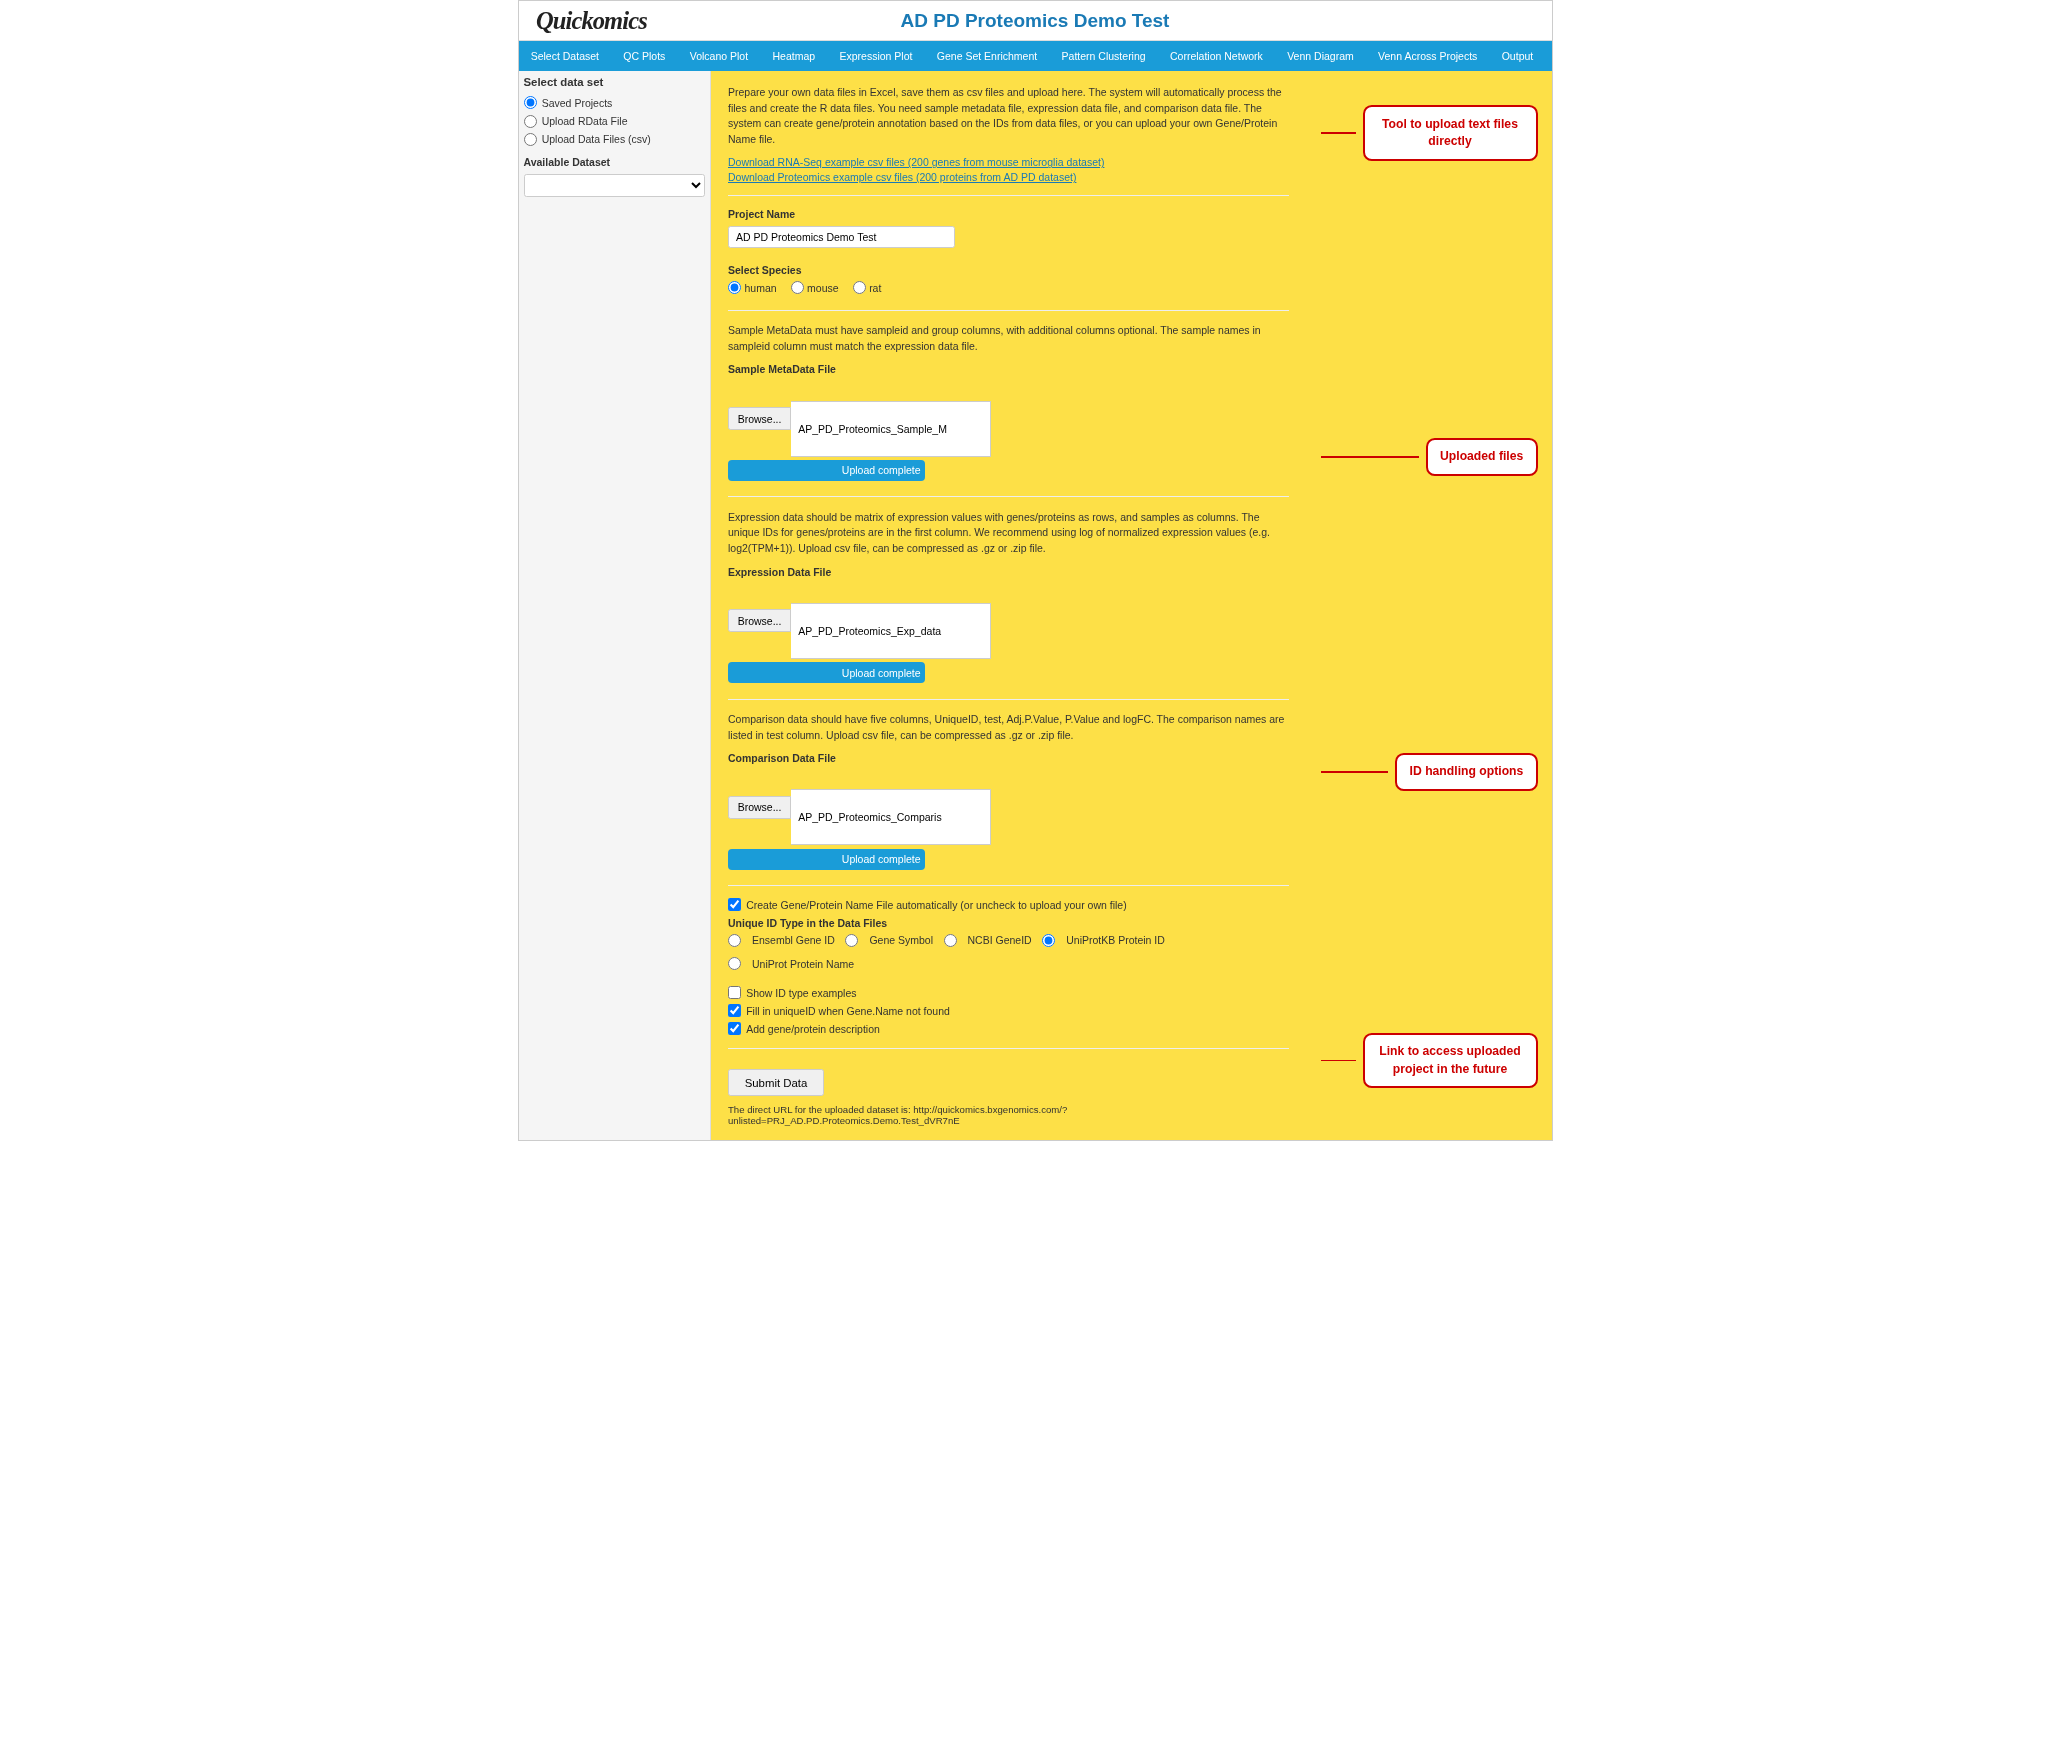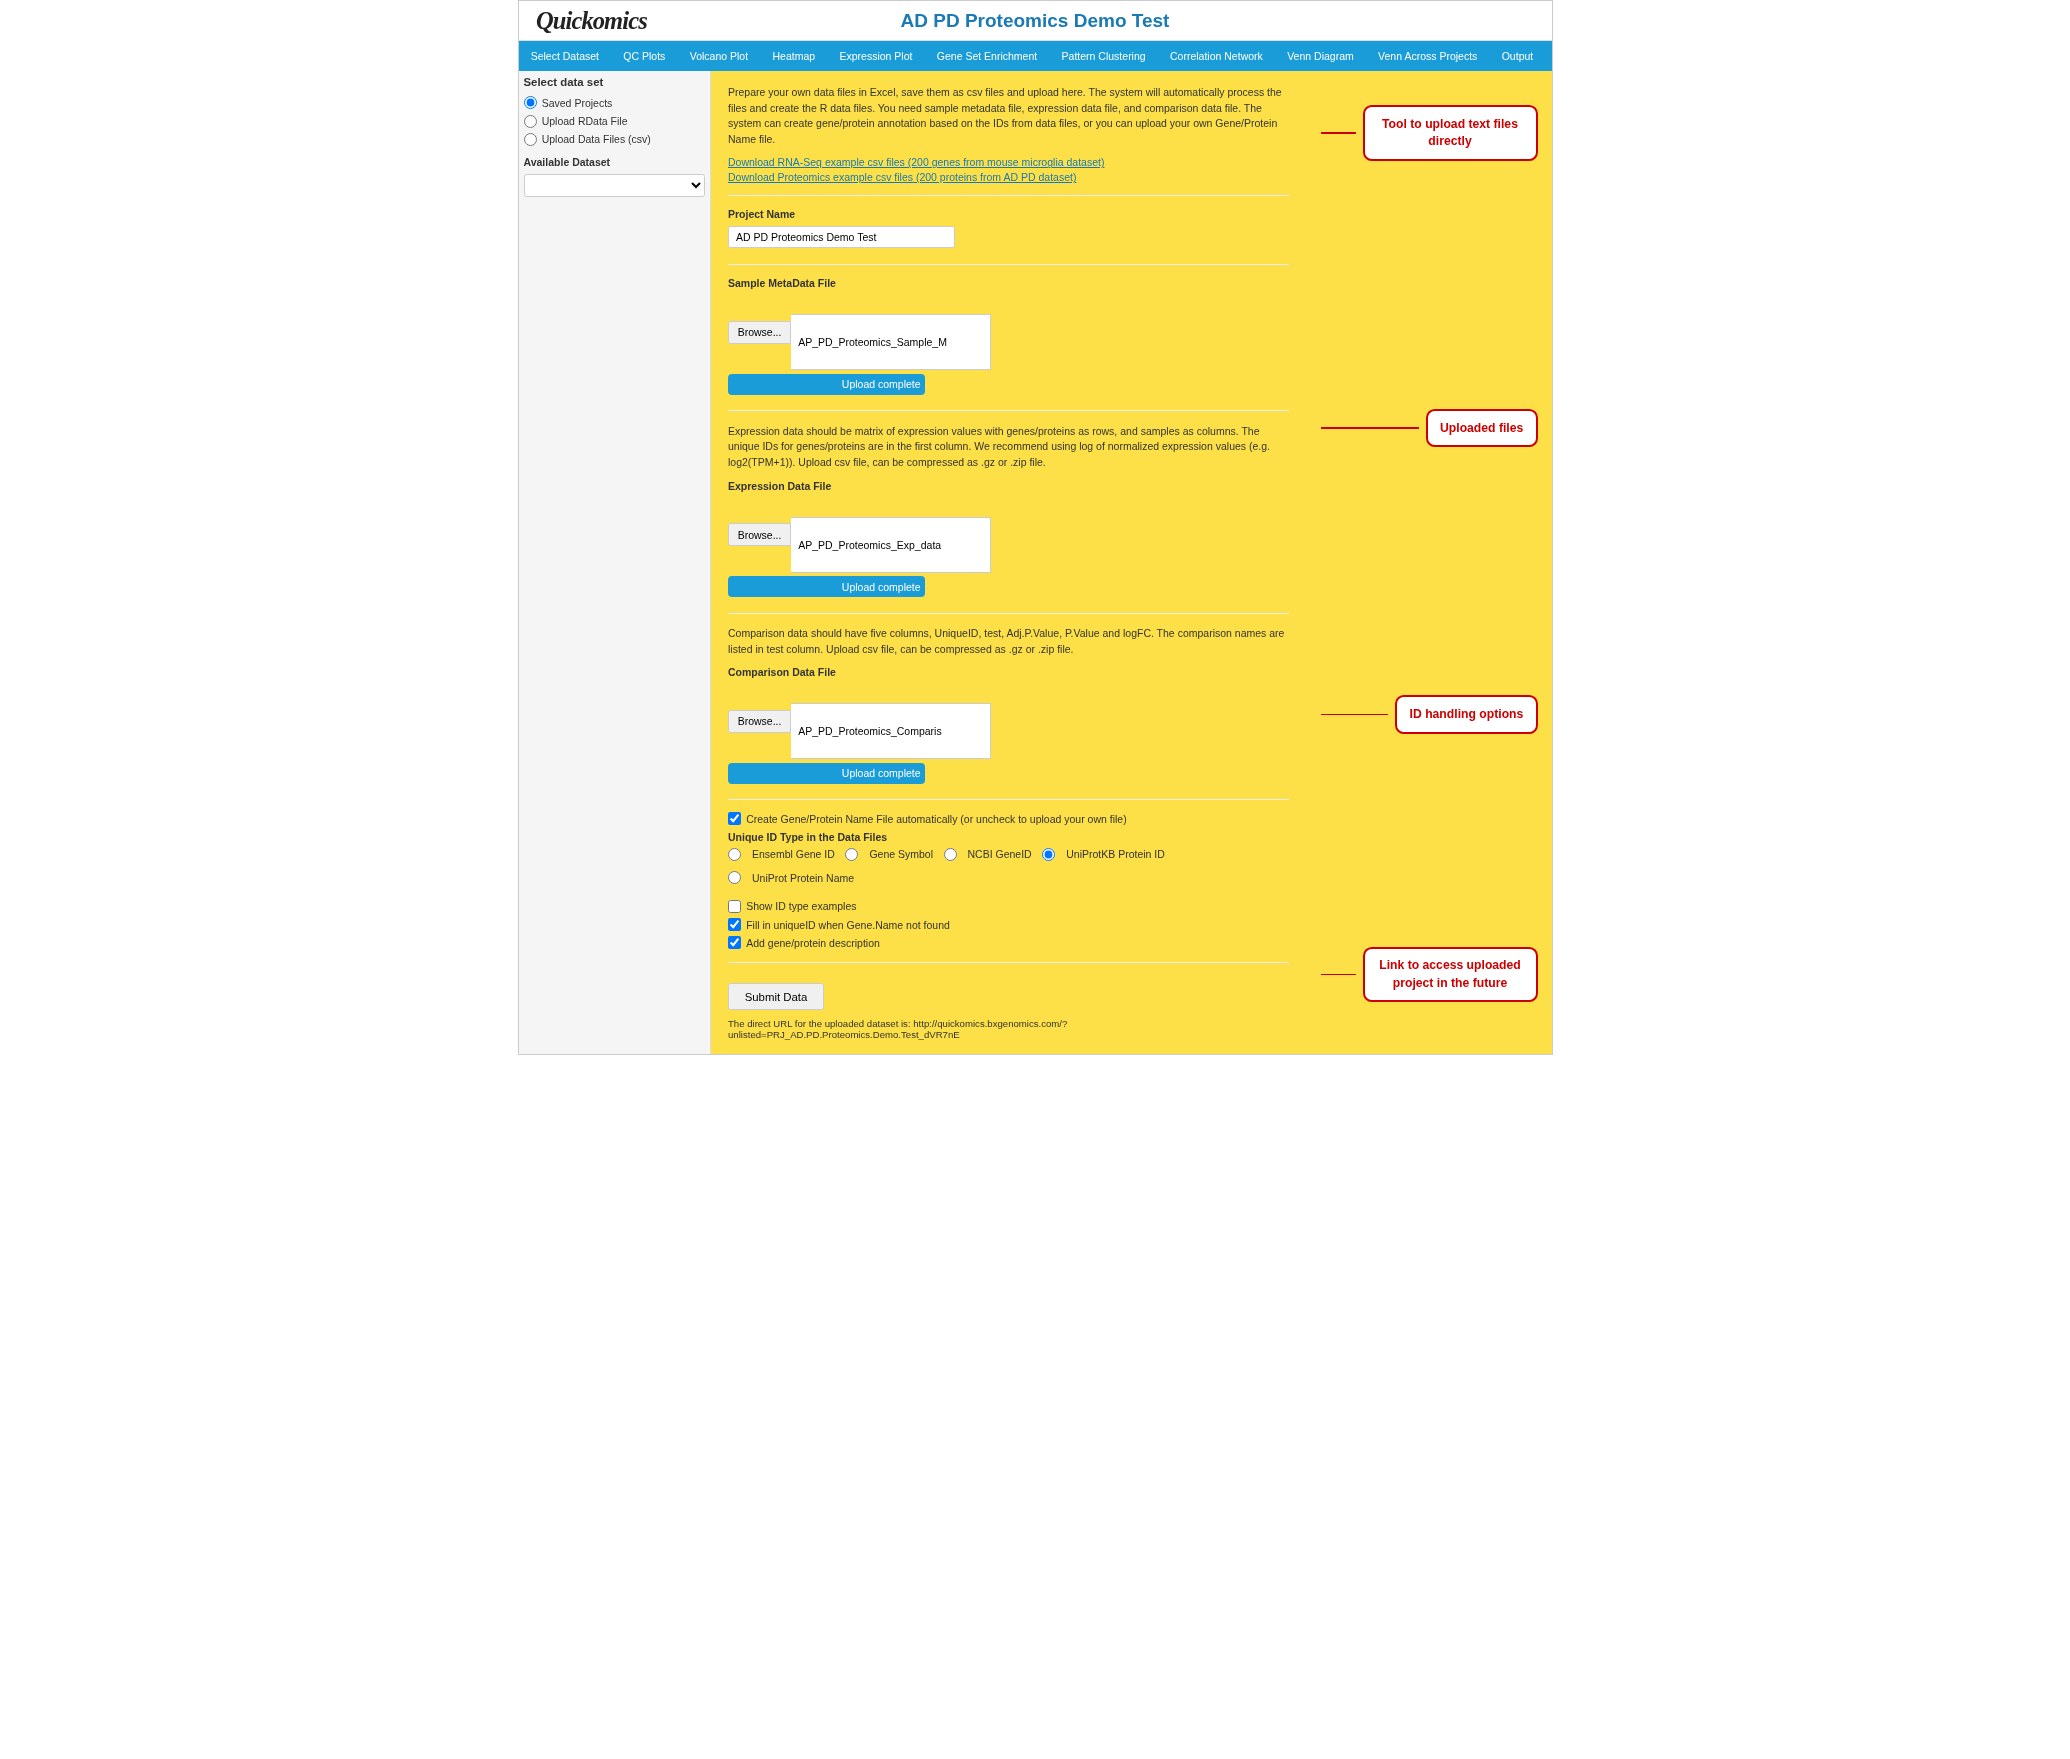--- a/index.html
+++ b/index.html
@@ -141,24 +141,42 @@
 
         <hr class="separator">
 
         
         <div class="form-section">
           <label class="form-label">Project Name</label>
           <input type="text" class="text-input" value="AD PD Proteomics Demo Test" style="">
         </div>
 
         
-
-        <hr class="separator">
-
-        
+        <div class="form-section">
+          <label class="form-label">Select Species</label>
+          <div class="species-row">
+            <label class="species-option">
+              <input type="radio" name="species" checked="" style="">
+              <span>human</span>
+            </label>
+            <label class="species-option">
+              <input type="radio" name="species" style="">
+              <span>mouse</span>
+            </label>
+            <label class="species-option">
+              <input type="radio" name="species" style="">
+              <span>rat</span>
+            </label>
+          </div>
+        </div>
+
+        <hr class="separator">
+
+        
+        <p class="desc-text">Sample MetaData must have sampleid and group columns, with additional columns optional. The sample names in sampleid column must match the expression data file.</p>
         <div class="form-section">
           <label class="form-label">Sample MetaData File</label>
           <div class="file-upload-row">
             <button class="browse-btn">Browse...</button>
             <input type="text" class="file-name-input" value="AP_PD_Proteomics_Sample_M" style="">
           </div>
           <button class="upload-complete-btn">Upload complete</button>
         </div>
 
         <hr class="separator">

